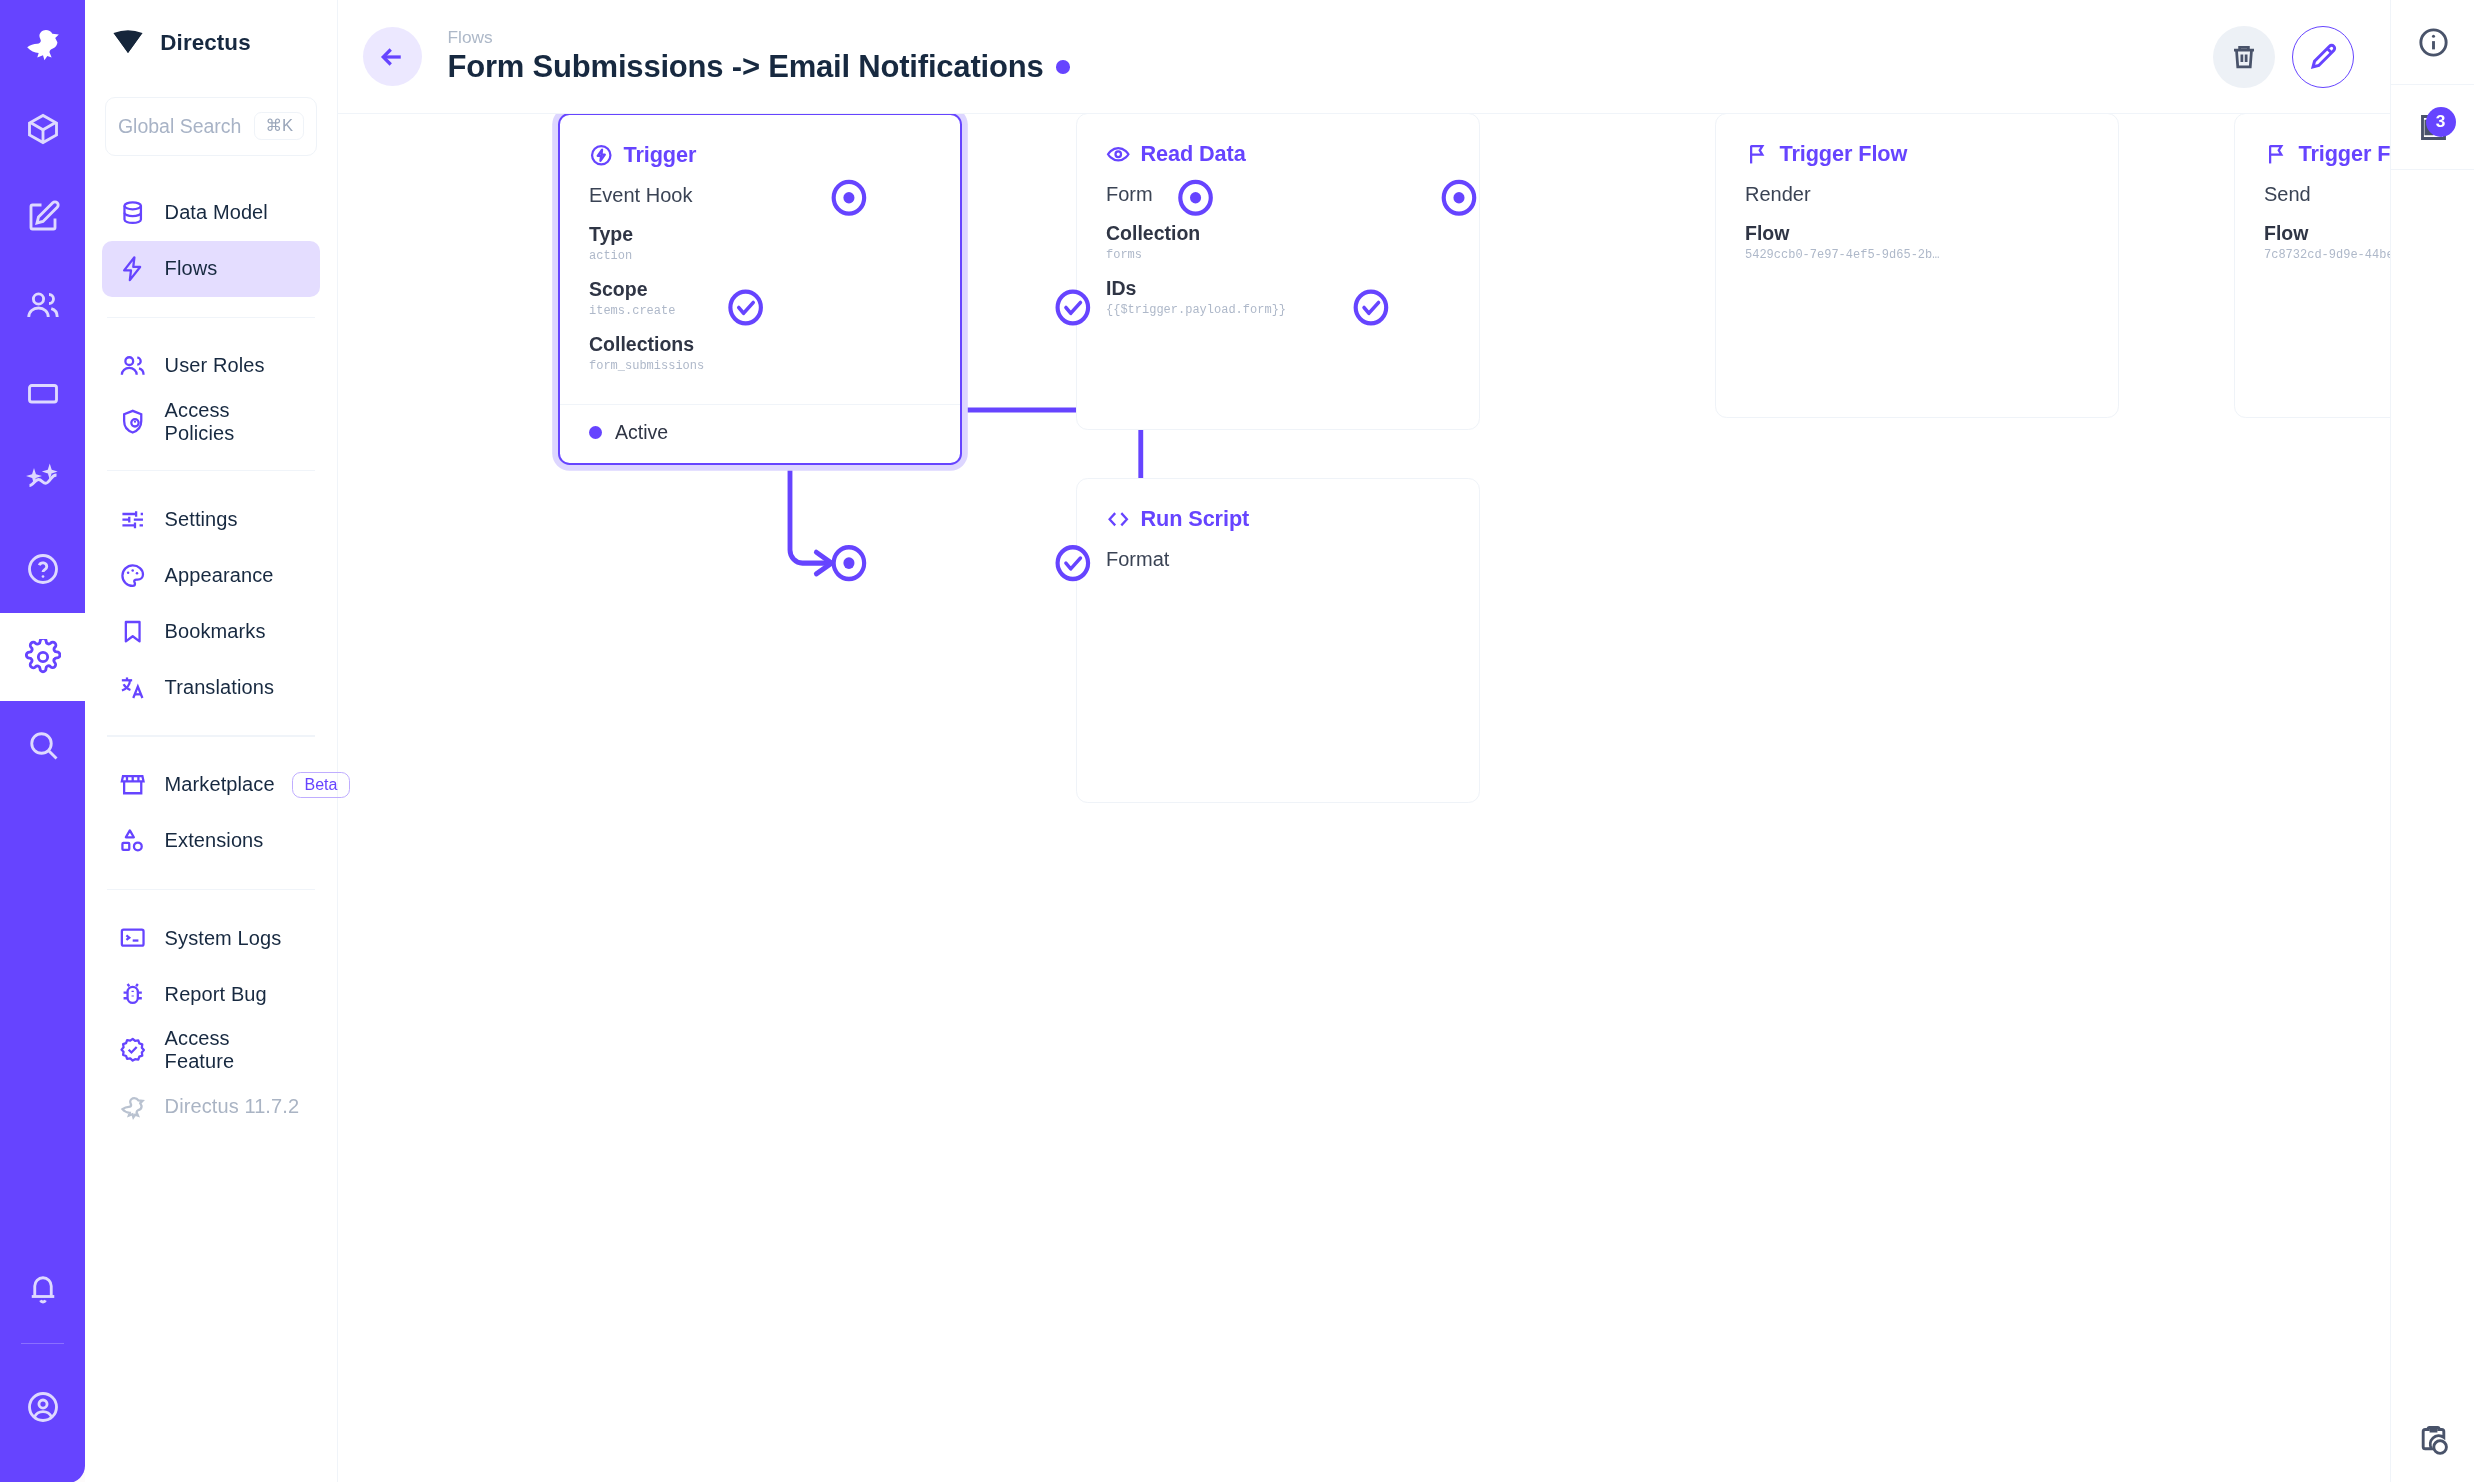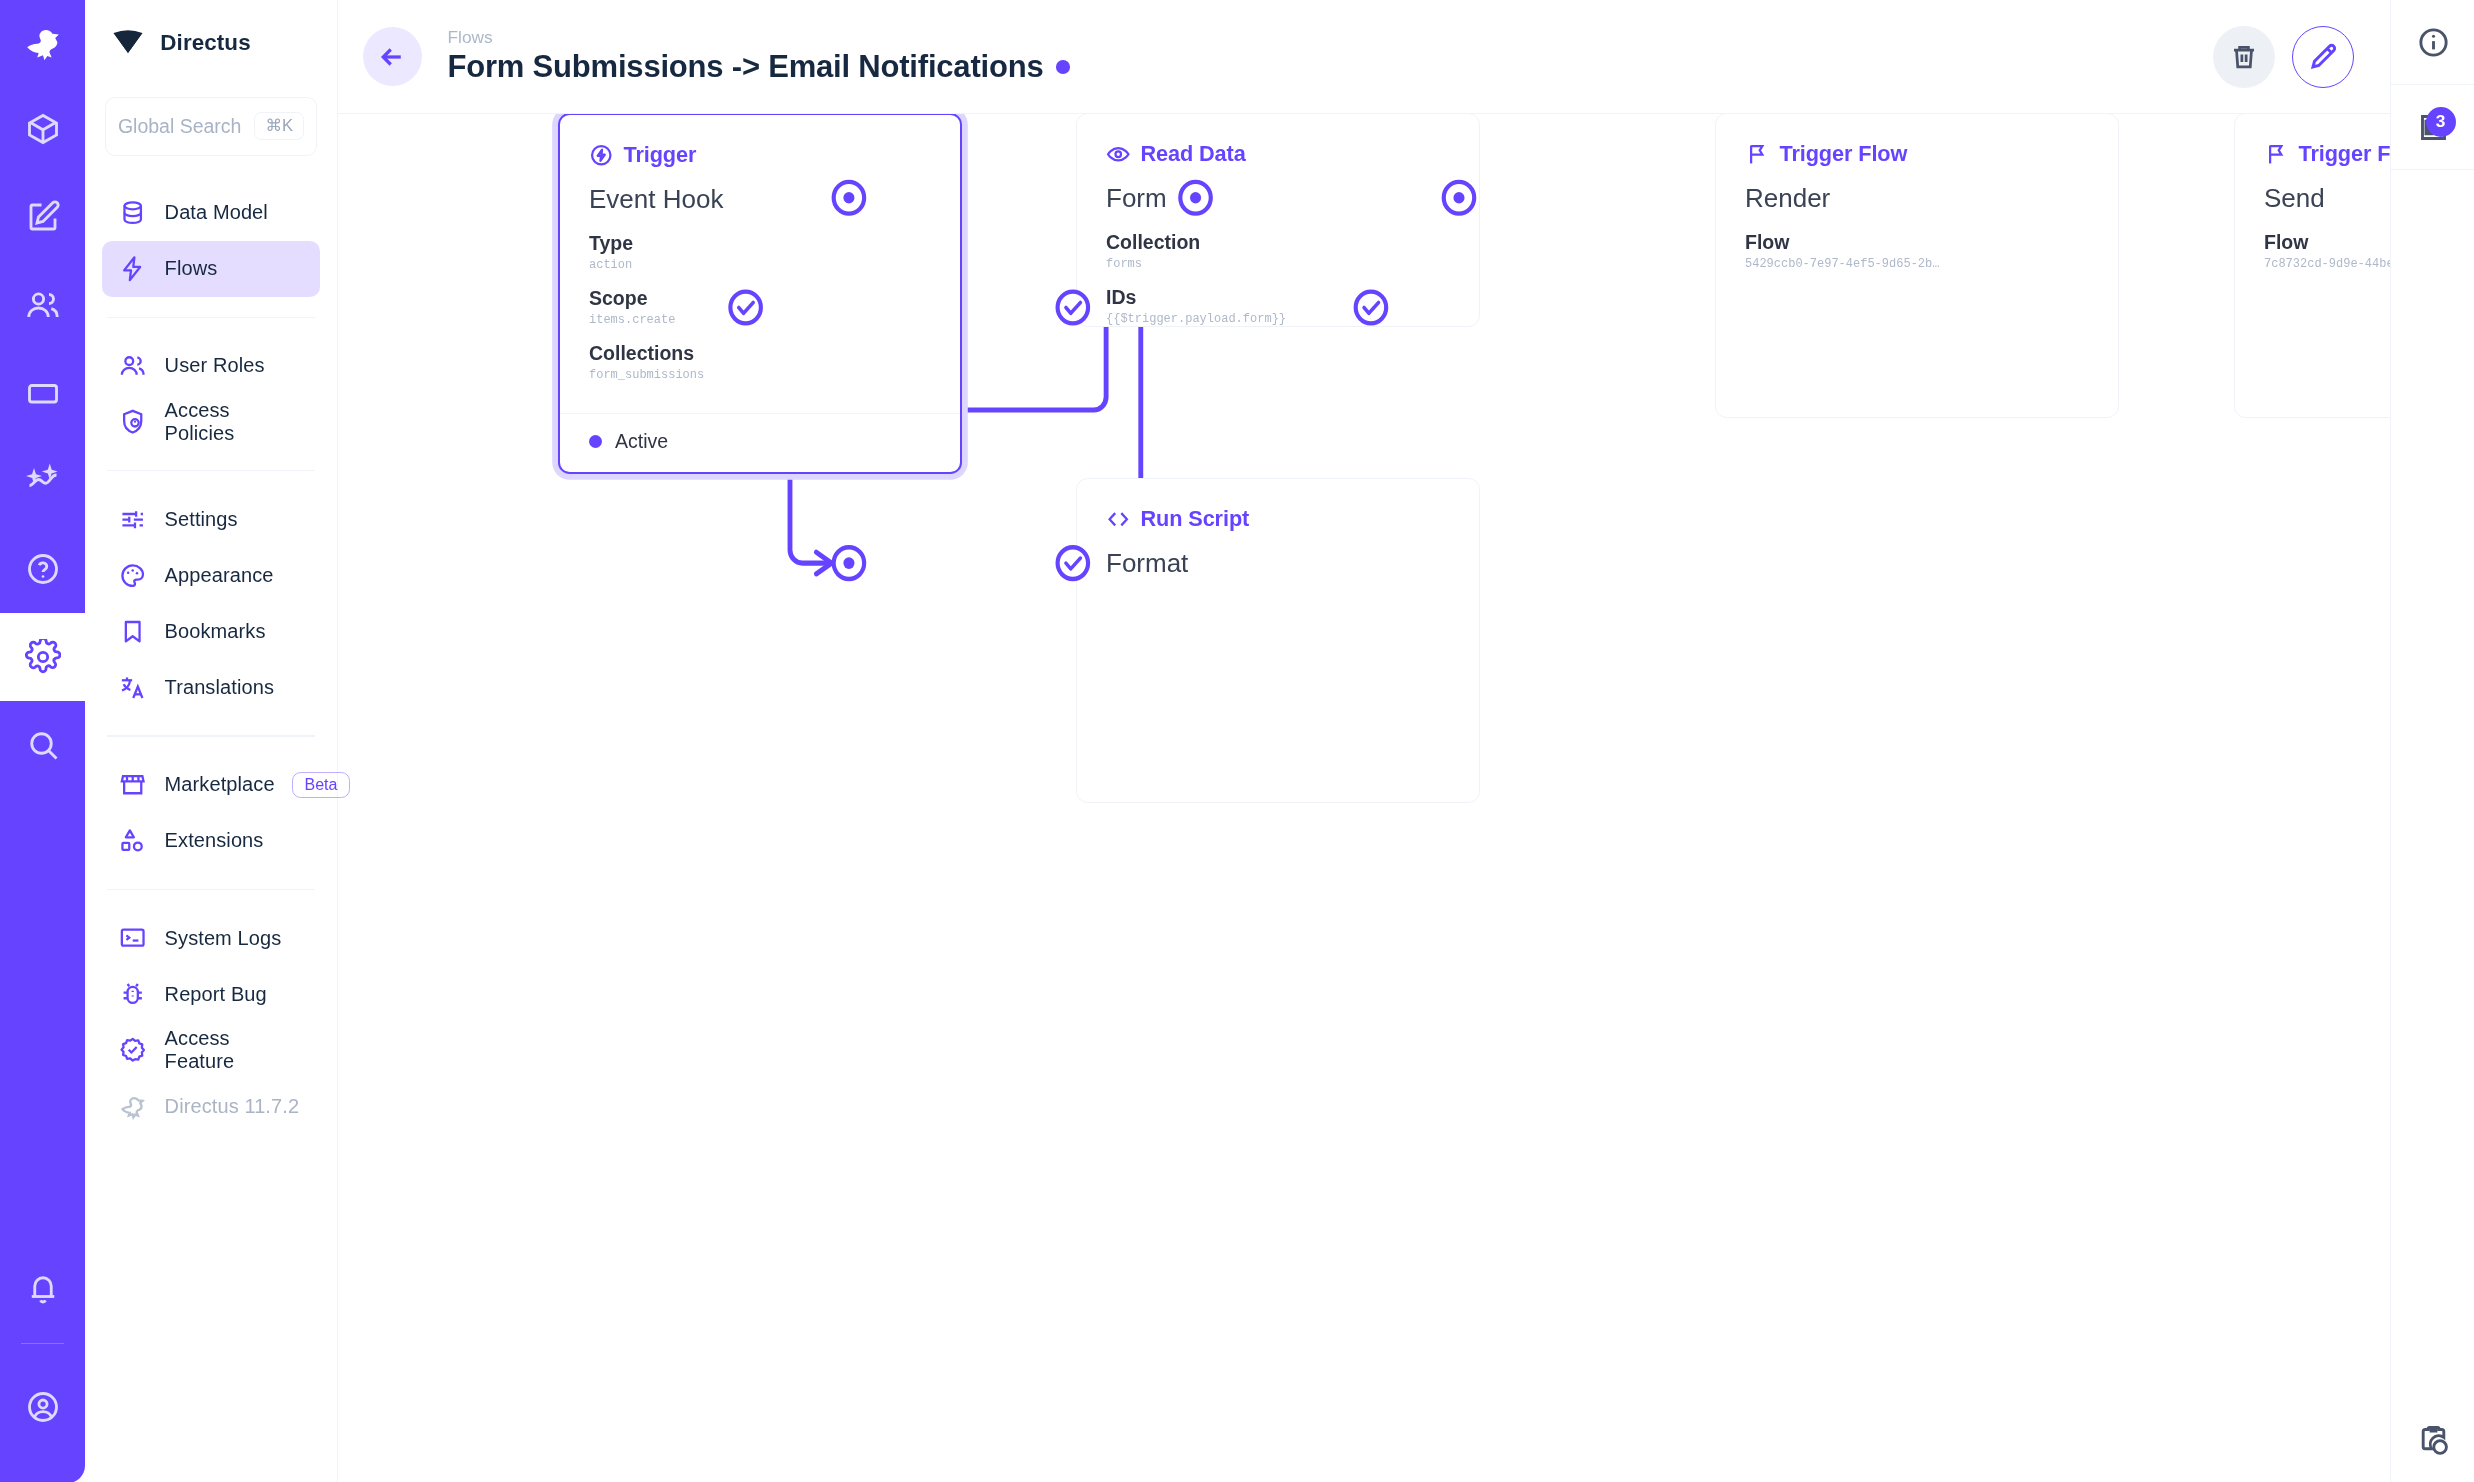--- a/index.html
+++ b/index.html
@@ -117,21 +117,21 @@
   .node.trigger {
     border:2.2px solid #6644ff;
     box-shadow:0 0 0 5.8px #ddd6ff;
     width:404px;
   }
   .node-head { display:flex; align-items:center; gap:10px; padding:27.4px 29px 0 29px; }
   .node-head .hi { width:24.5px; height:24.5px; display:flex; align-items:center; justify-content:center; }
   .node-head .hi svg { width:24.5px; height:24.5px; stroke:#6644ff; fill:none; stroke-width:2.2; }
   .node-head .ht { font-size:21.7px; font-weight:700; color:#6644ff; letter-spacing:-0.1px; }
   .node-body { padding:11.6px 29px 0 29px; }
-  .fname { font-size:26px; color:#3a4354; line-height:1.5; }
+  .fname { font-size:20px; color:#3a4354; line-height:1.5; }
   .flabel { font-size:19.5px; font-weight:700; color:#2f3545; line-height:1.45; margin-top:10px; }
   .fval {
     font-family:"Liberation Mono", monospace;
     font-size:12px; color:#aeb8c9; line-height:1.4;
     white-space:nowrap; overflow:hidden; text-overflow:ellipsis;
   }
   .node-foot { border-top:1.4px solid #f0f4f9; margin:0 0 0 0; padding:16px 29px 19px 29px; display:flex; align-items:center; gap:13px; }
   .node-foot .dot { width:13px; height:13px; border-radius:50%; background:#6644ff; }
   .node-foot .st { font-size:19.5px; color:#2f3545; }
 
@@ -504,21 +504,21 @@
           <div class="flabel">Collections</div>
           <div class="fval">form_submissions</div>
           <div style="height:29px"></div>
         </div>
         <div class="node-foot">
           <span class="dot"></span>
           <span class="st">Active</span>
         </div>
       </div>
 
-      <div class="node" style="left:738px; top:-1.4px; height:214px;">
+      <div class="node" style="left:738px; top:-1.4px; height:317px;">
         <div class="node-head">
           <span class="hi">
             <svg viewBox="0 0 24 24">
                 <path d="M2 12s3.6-6 10-6 10 6 10 6-3.6 6-10 6-10-6-10-6z"></path>
                 <circle cx="12" cy="12" r="2.7"></circle>
               </svg>
           </span>
           <span class="ht">Read Data</span>
         </div>
         <div class="node-body">

